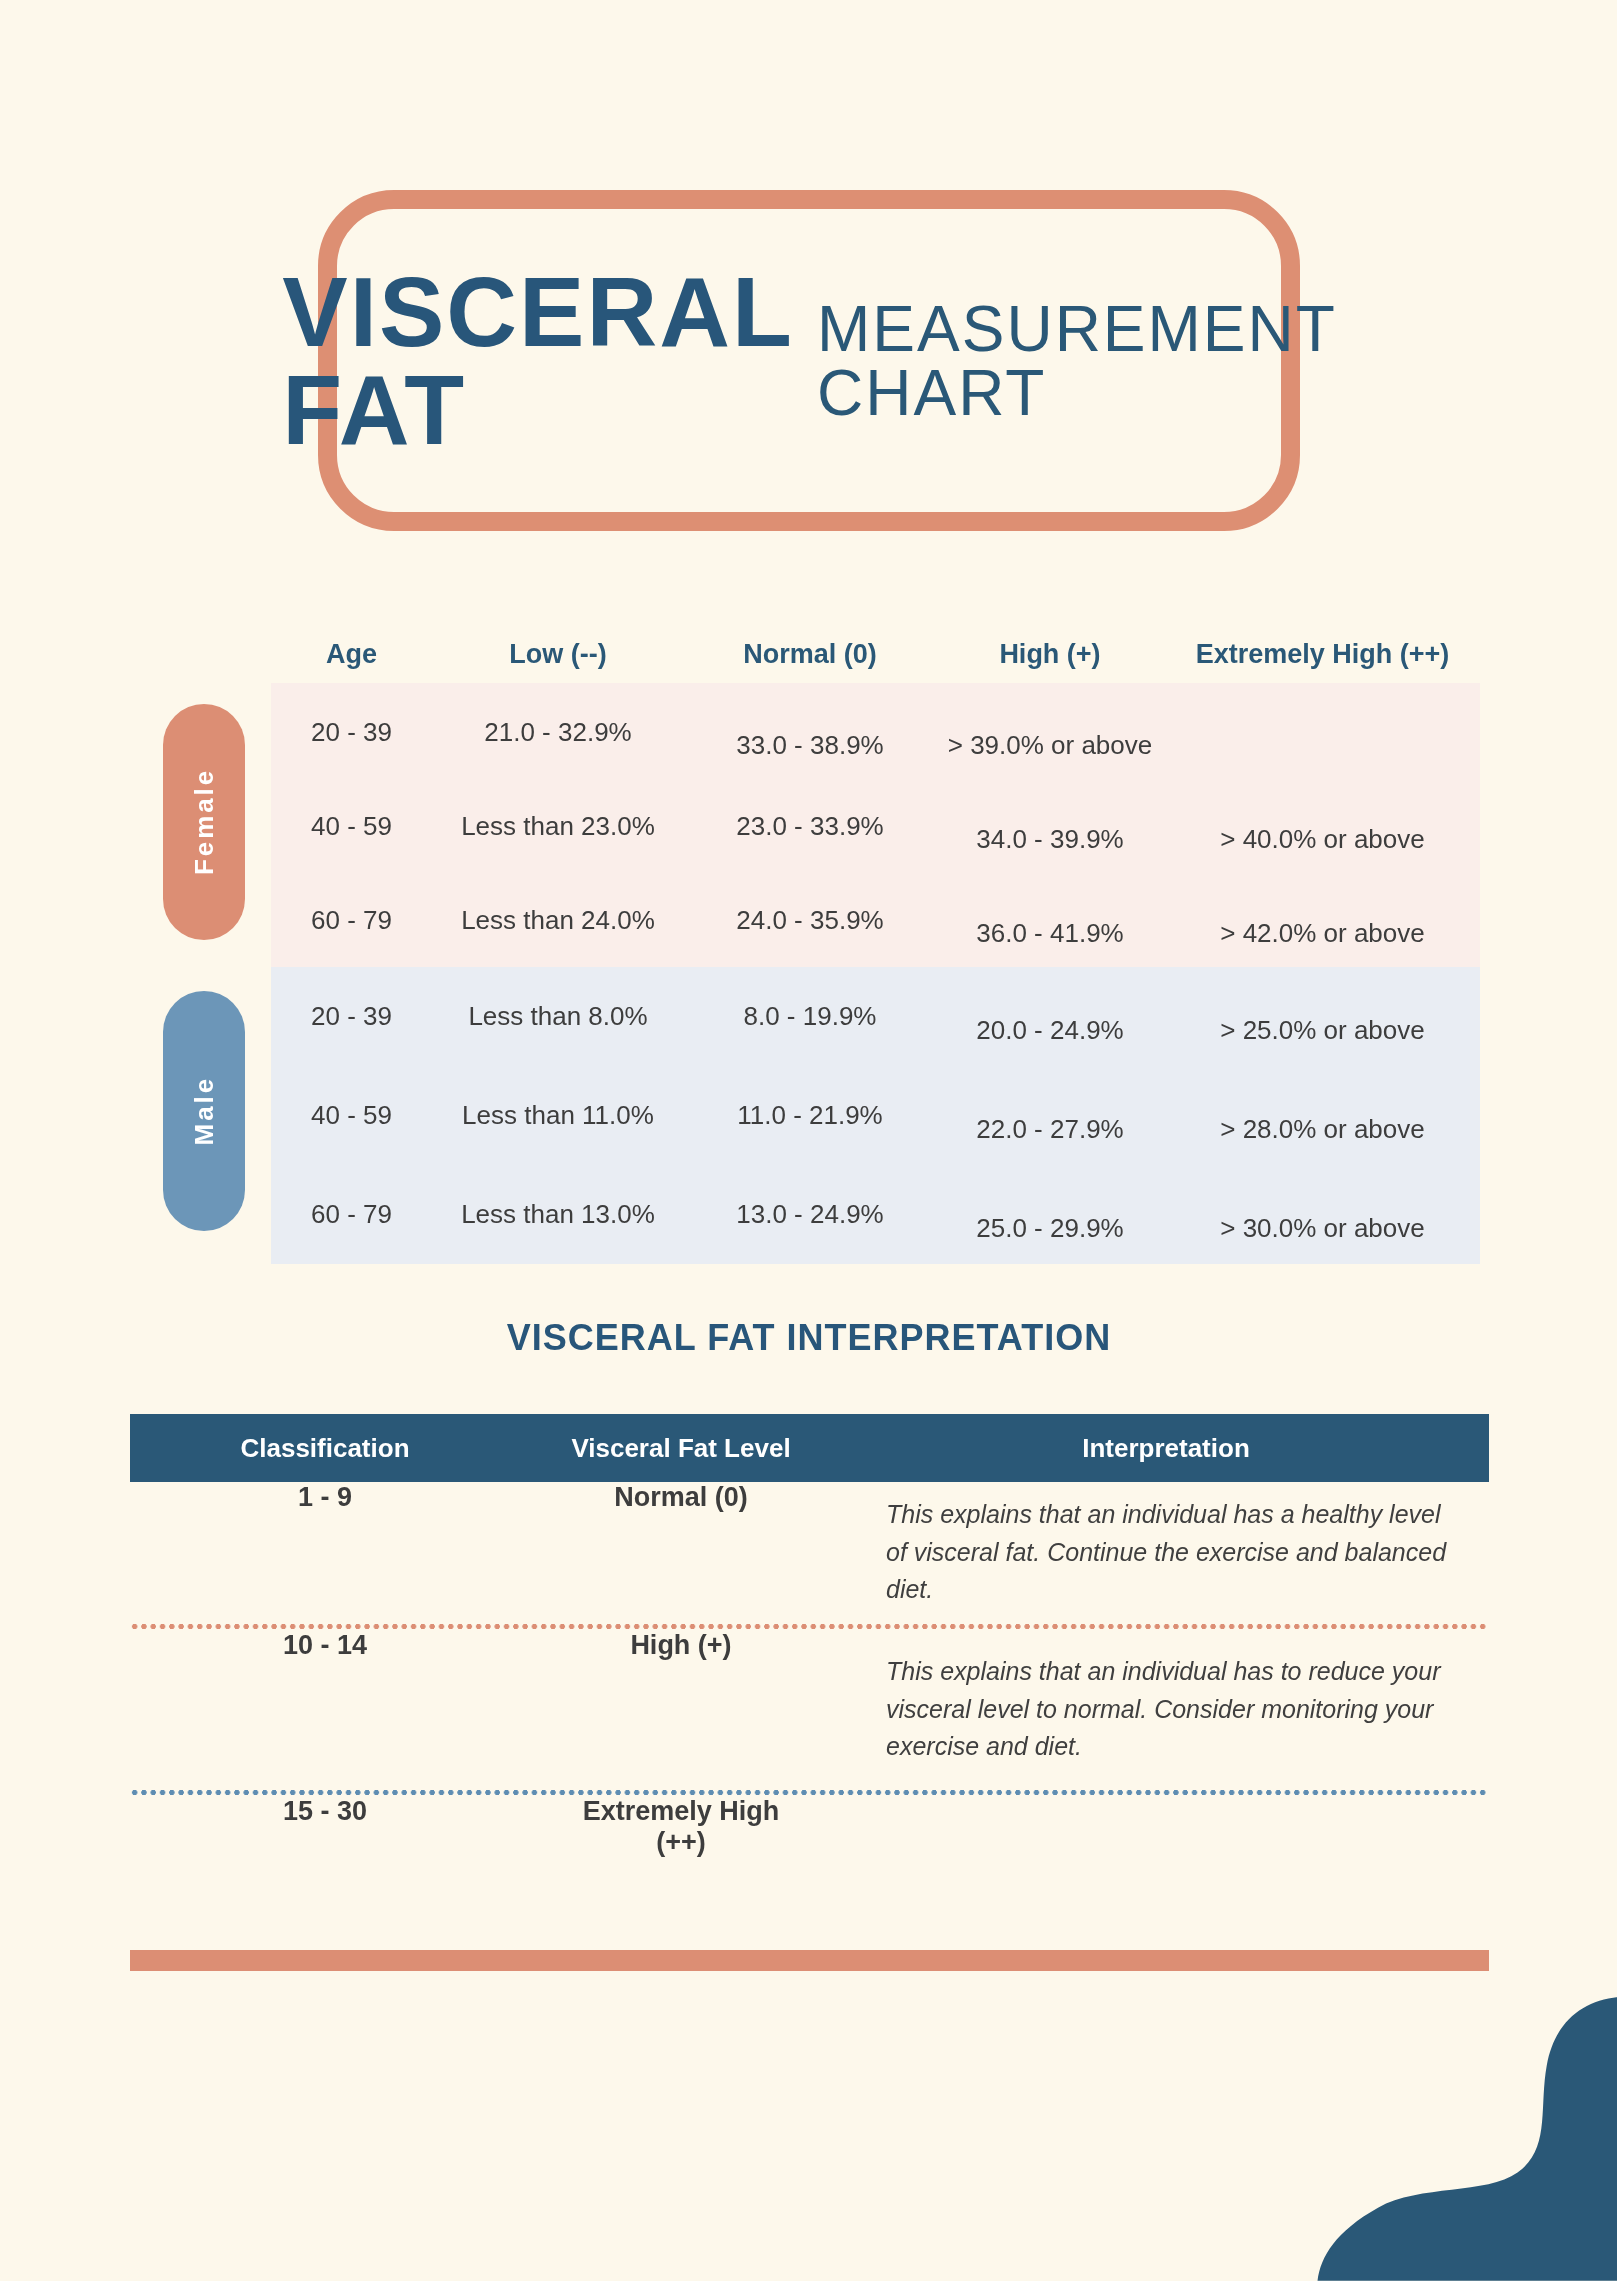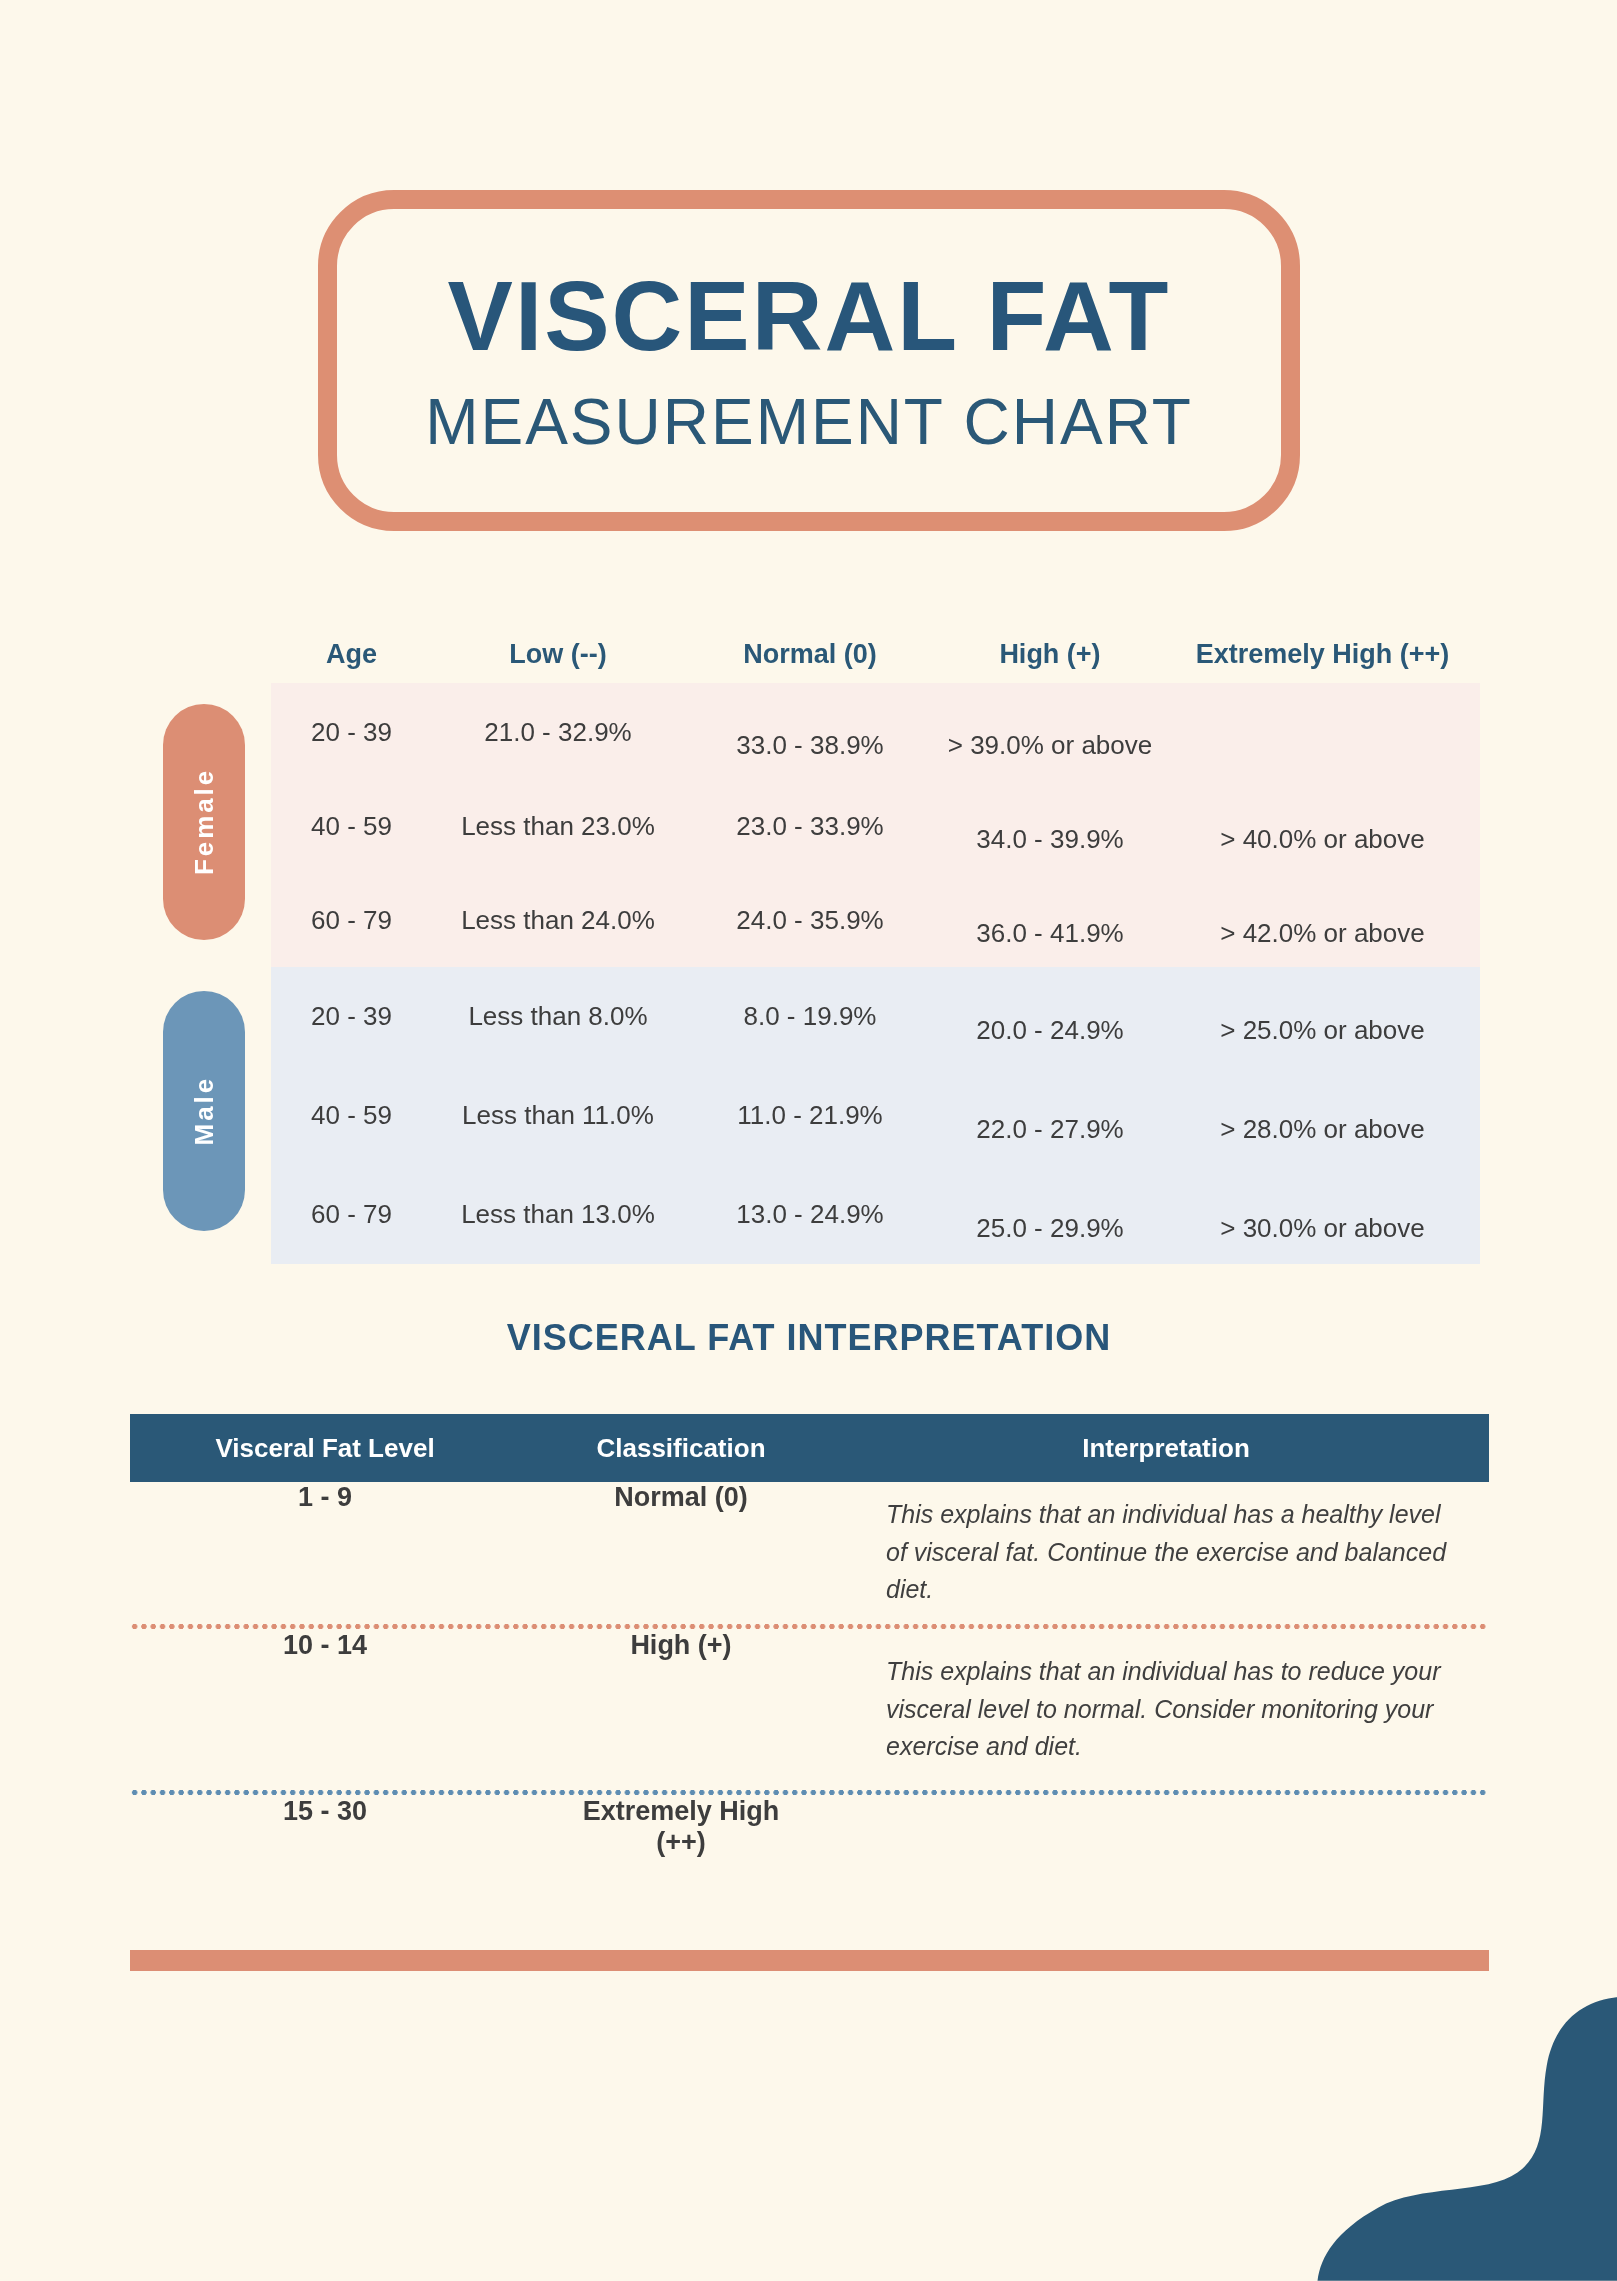--- a/index.html
+++ b/index.html
@@ -9,21 +9,21 @@
     background:#FDF8EB;
     font-family:"Liberation Sans", sans-serif;
     overflow:hidden;
   }
 
   
   .title-card {
     position:absolute; left:318px; top:190px;
     width:982px; height:341px;
     border:19.5px solid #DD8F73; border-radius:76px;
-    display:flex; flex-direction:column; align-items:center; justify-content:center;
+    display:flex; flex-direction:row; align-items:center; justify-content:center;
     gap:25px;
   }
   .page-title {
     font-size:98px; font-weight:bold; color:#28567A; letter-spacing:2px;
     line-height:1;
   }
   .page-subtitle {
     font-size:64px; font-weight:400; color:#2A5877; letter-spacing:2px;
     line-height:1;
   }
@@ -173,22 +173,22 @@
   <span>Female</span>
 </div>
 <div class="pill pill-male">
   <span>Male</span>
 </div>
 
 <div class="interp-heading">VISCERAL FAT INTERPRETATION</div>
 
 <div class="i-table">
   <div class="i-grid i-head">
+    <div class="i-cell">Classification</div>
     <div class="i-cell">Visceral Fat Level</div>
-    <div class="i-cell">Classification</div>
     <div class="i-cell">Interpretation</div>
   </div>
 
   <div class="i-grid i-row-1">
     <div class="i-cell-center">
         <span>1 - 9</span>
       </div>
     <div class="i-cell-center">
         <span>Normal (0)</span>
       </div>

